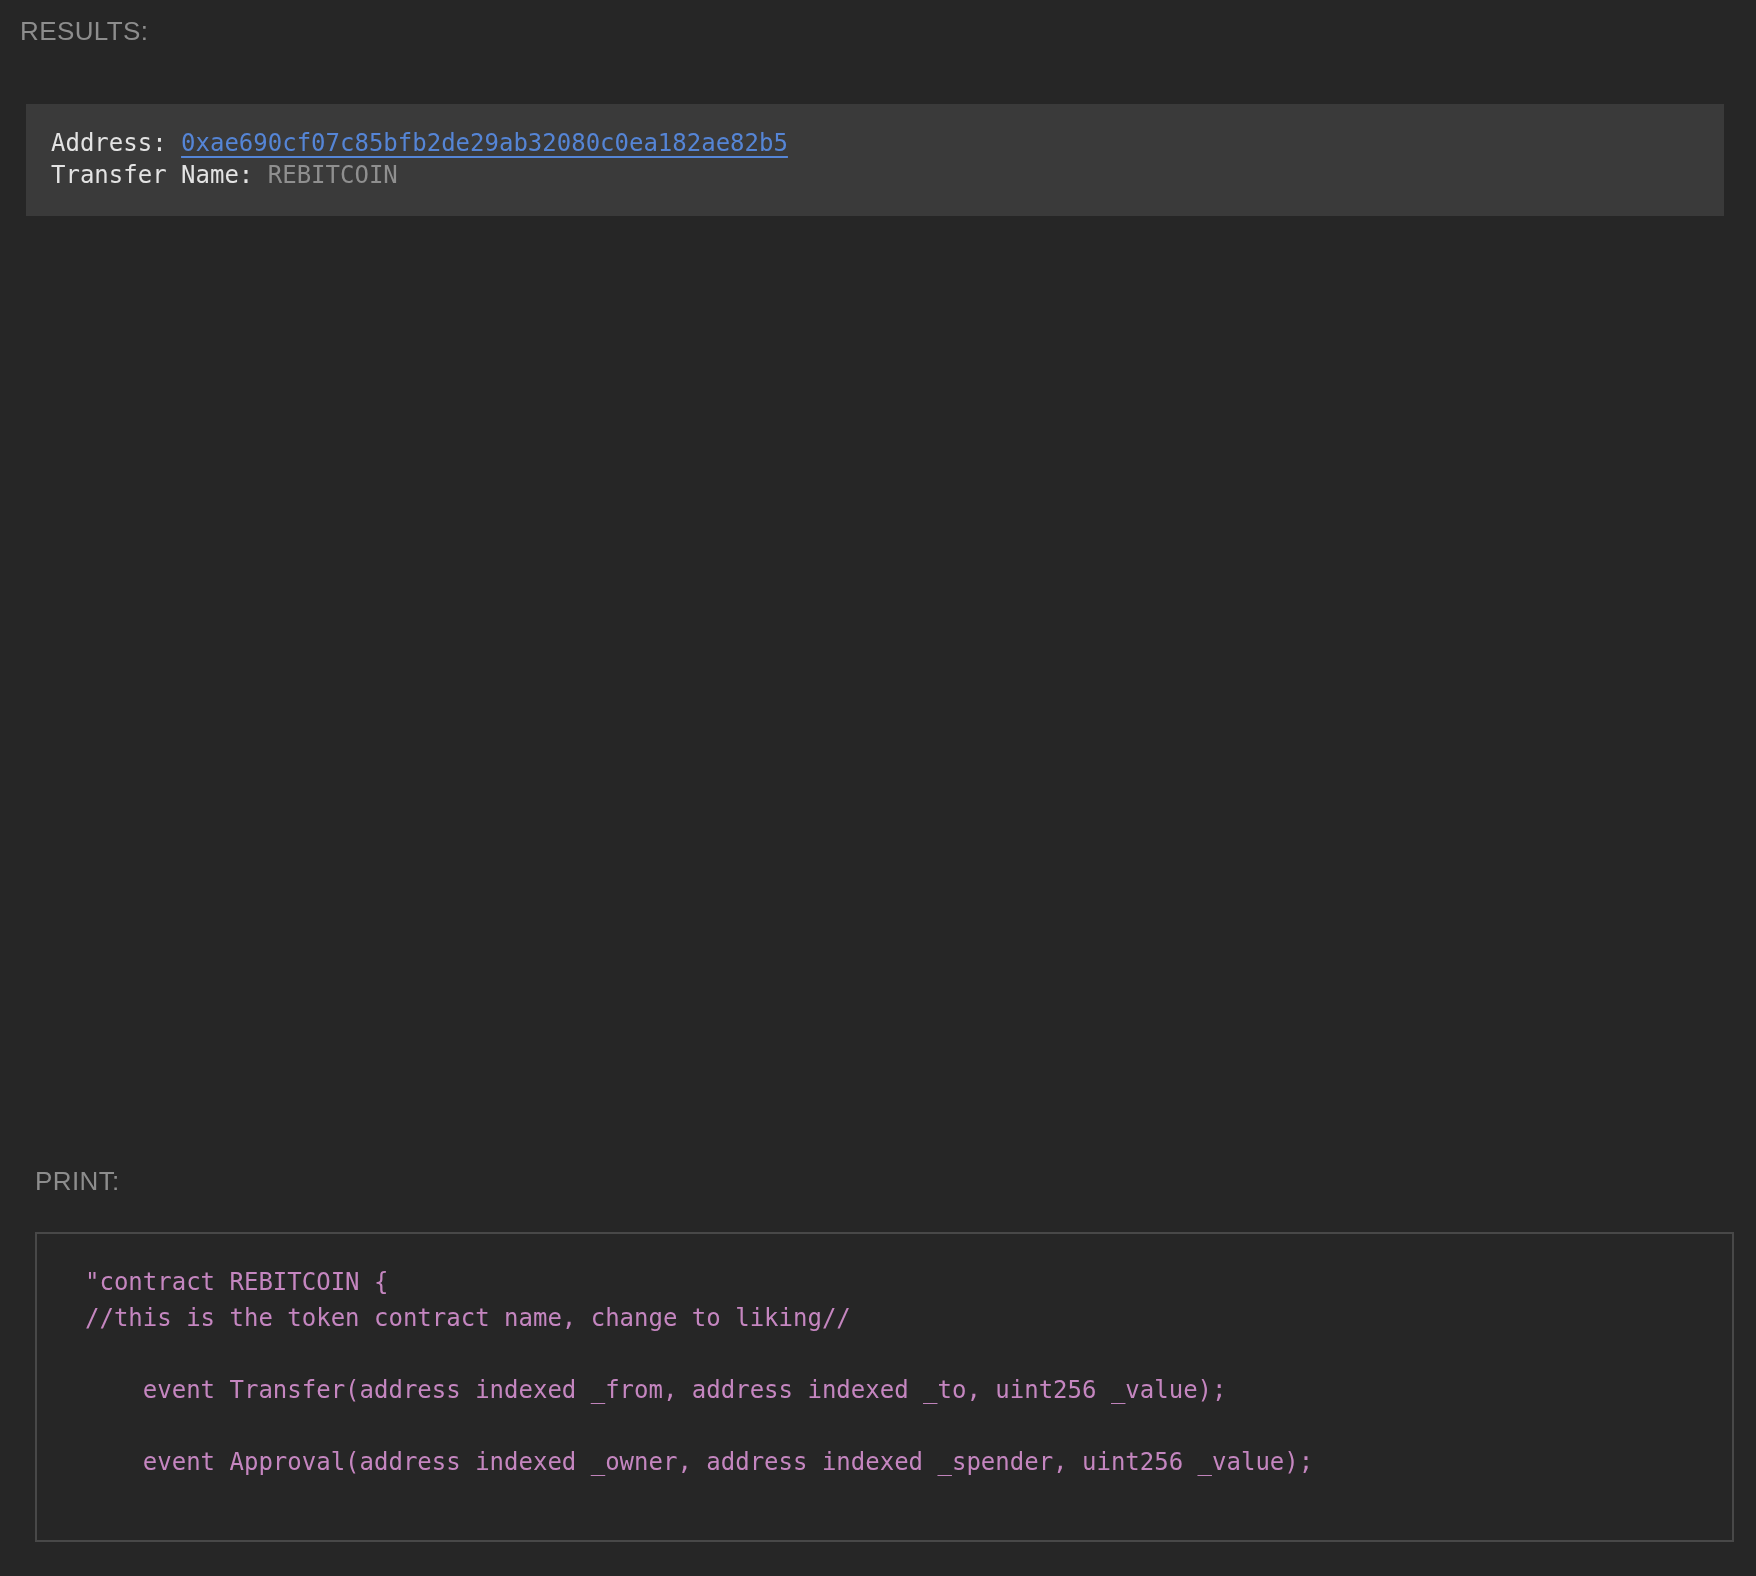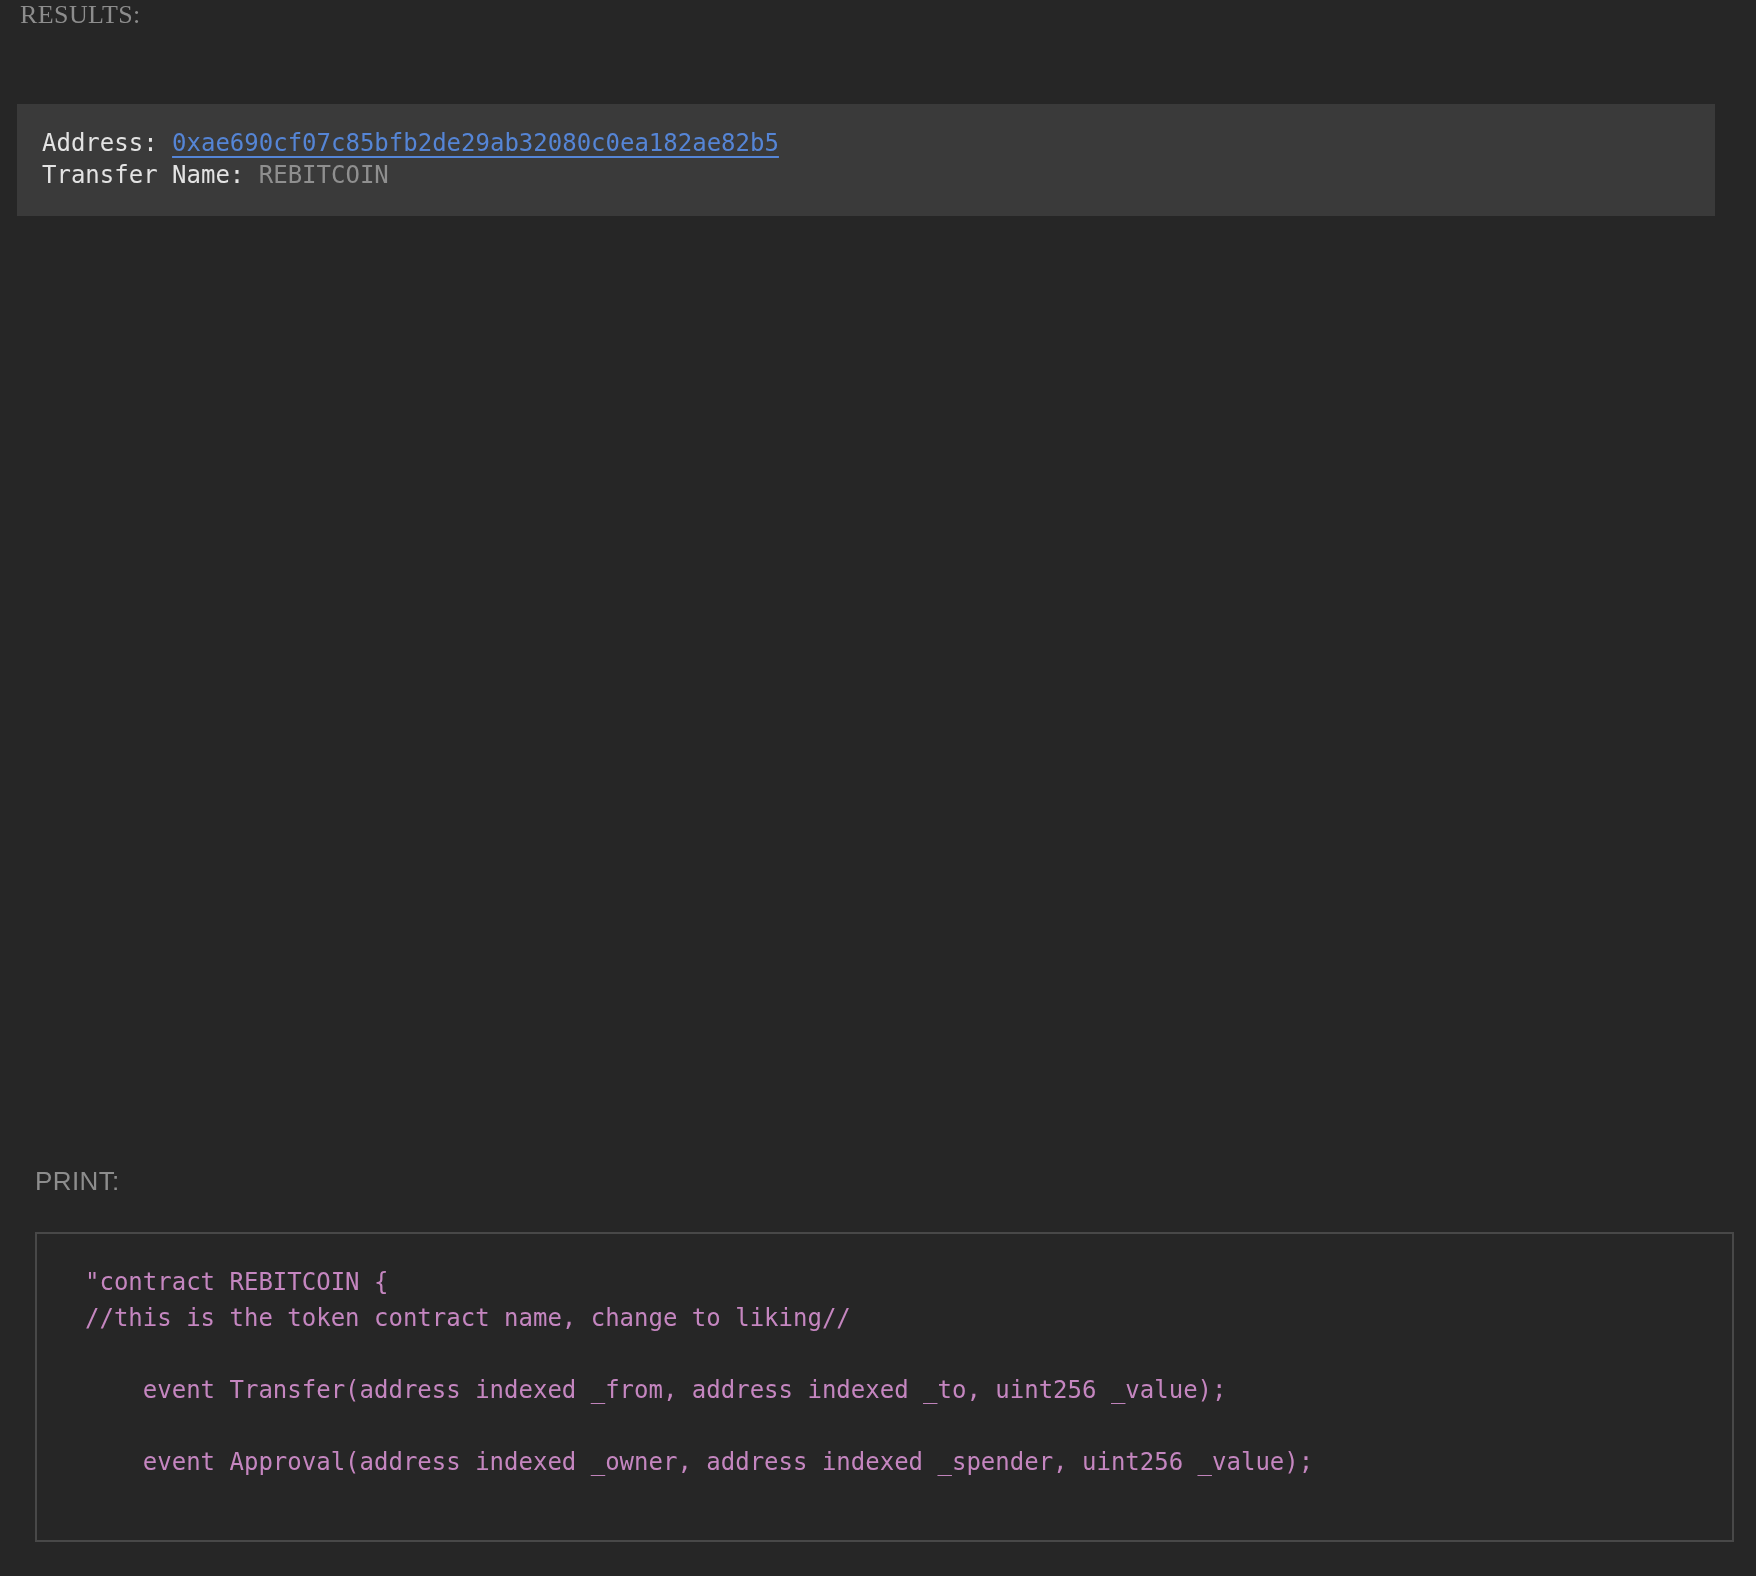--- a/index.html
+++ b/index.html
@@ -16,30 +16,29 @@
   }
   .section-label {
     position: absolute;
     font-family: "Liberation Sans", sans-serif;
     font-size: 26px;
     letter-spacing: 0.4px;
     color: #8d8d8d;
   }
   #results-label {
     left: 20px;
-    top: 0;
-    font-family: Liberation Serif, serif;
+    top: 16px;
   }
   #print-label {
     left: 35px;
     top: 1166px;
   }
   .result-card {
     position: absolute;
-    left: 17px;
+    left: 26px;
     top: 104px;
     width: 1698px;
     height: 112px;
     background: #3a3a3a;
     padding: 23px 0 0 25px;
   }
   .mono {
     font-family: "DejaVu Sans Mono", "Liberation Mono", monospace;
     font-size: 24px;
   }

